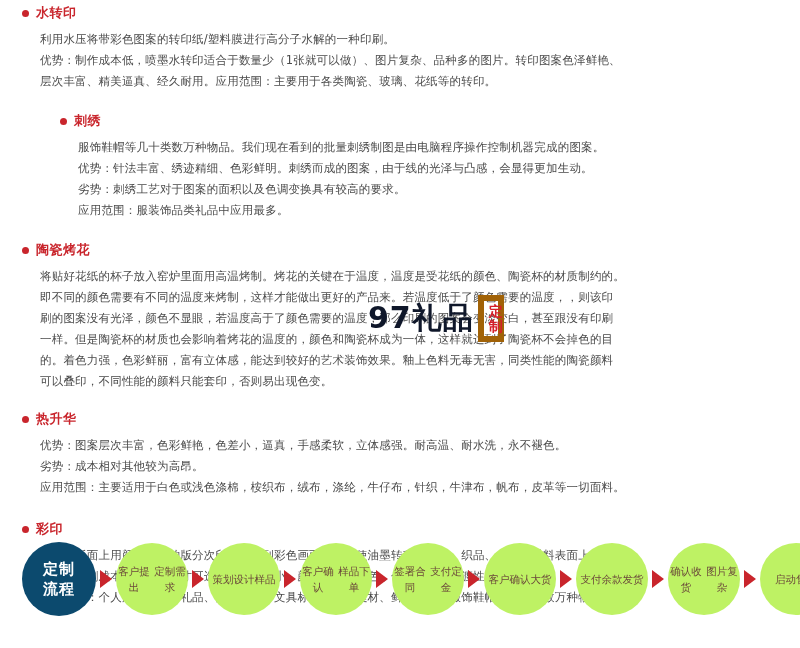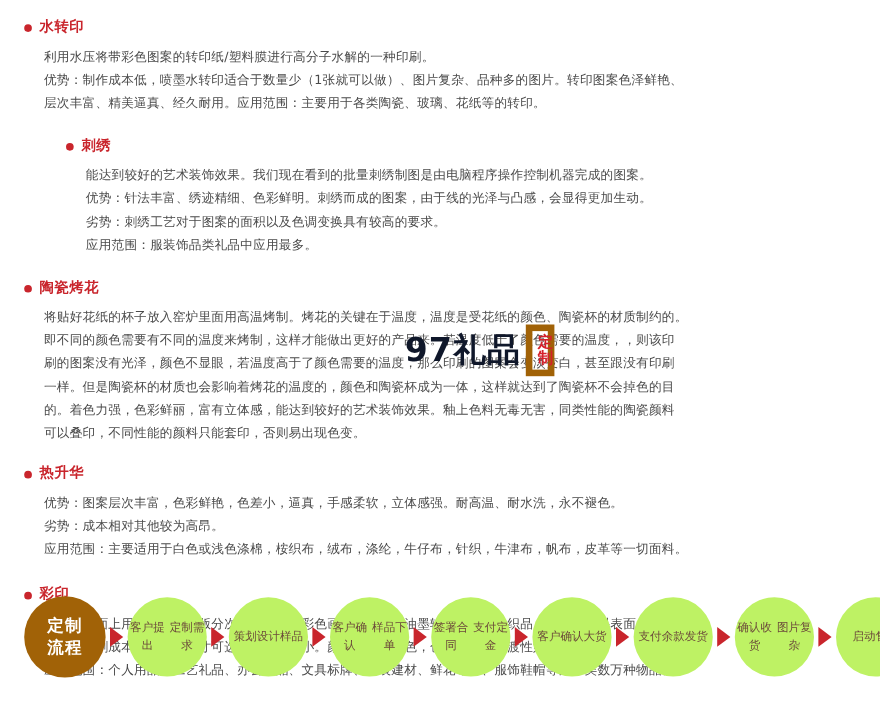--- a/index.html
+++ b/index.html
@@ -37,21 +37,21 @@
   }
   .sec-body {
     padding-left: 40px;
     padding-right: 28px;
     color: #4a4a4a;
     font-size: 11.5px;
     line-height: 21px;
     letter-spacing: 0.2px;
   }
   .sec-body p { margin: 0; }
-  .s1 { padding-top: 16px; }
+  .s1 { padding-top: 4px; }
   .s1 .sec-body { padding-top: 7px; }
   .s2 { padding-top: 20px; margin-left: 38px; }
   .s2 .sec-body { padding-top: 7px; }
   .s3 { padding-top: 20px; }
   .s3 .sec-body { padding-top: 7px; }
   .s4 { padding-top: 18px; }
   .s4 .sec-body { padding-top: 7px; }
   .s5 { padding-top: 22px; }
   .s5 .sec-body { padding-top: 7px; }
 
@@ -89,21 +89,21 @@
     left: 22px;
     top: 536px;
     width: 760px;
     height: 86px;
     display: flex;
     align-items: center;
   }
   .flow-badge {
     width: 74px; height: 74px;
     border-radius: 50%;
-    background: #a16207;
+    background: #0c4a6e;
     color: #ffffff;
     display: flex;
     flex-direction: column;
     align-items: center;
     justify-content: center;
     font-size: 15px;
     font-weight: bold;
     line-height: 20px;
     letter-spacing: 1px;
     flex: 0 0 auto;
@@ -148,21 +148,21 @@
       <p>层次丰富、精美逼真、经久耐用。应用范围：主要用于各类陶瓷、玻璃、花纸等的转印。</p>
     </div>
   </div>
 
   <div class="section s2">
     <div class="sec-head">
       <span class="bullet"></span>
       <span class="sec-title">刺绣</span>
     </div>
     <div class="sec-body">
-      <p>能达到较好的艺术装饰效果。我们现在看到的批量刺绣制图是由电脑程序操作控制机器完成的图案。</p>
+      <p>服饰鞋帽等几十类数万种物品。我们现在看到的批量刺绣制图是由电脑程序操作控制机器完成的图案。</p>
       <p>优势：针法丰富、绣迹精细、色彩鲜明。刺绣而成的图案，由于线的光泽与凸感，会显得更加生动。</p>
       <p>劣势：刺绣工艺对于图案的面积以及色调变换具有较高的要求。</p>
       <p>应用范围：服装饰品类礼品中应用最多。</p>
     </div>
   </div>
 
   <div class="section s3">
     <div class="sec-head">
       <span class="bullet"></span>
       <span class="sec-title">陶瓷烤花</span>

